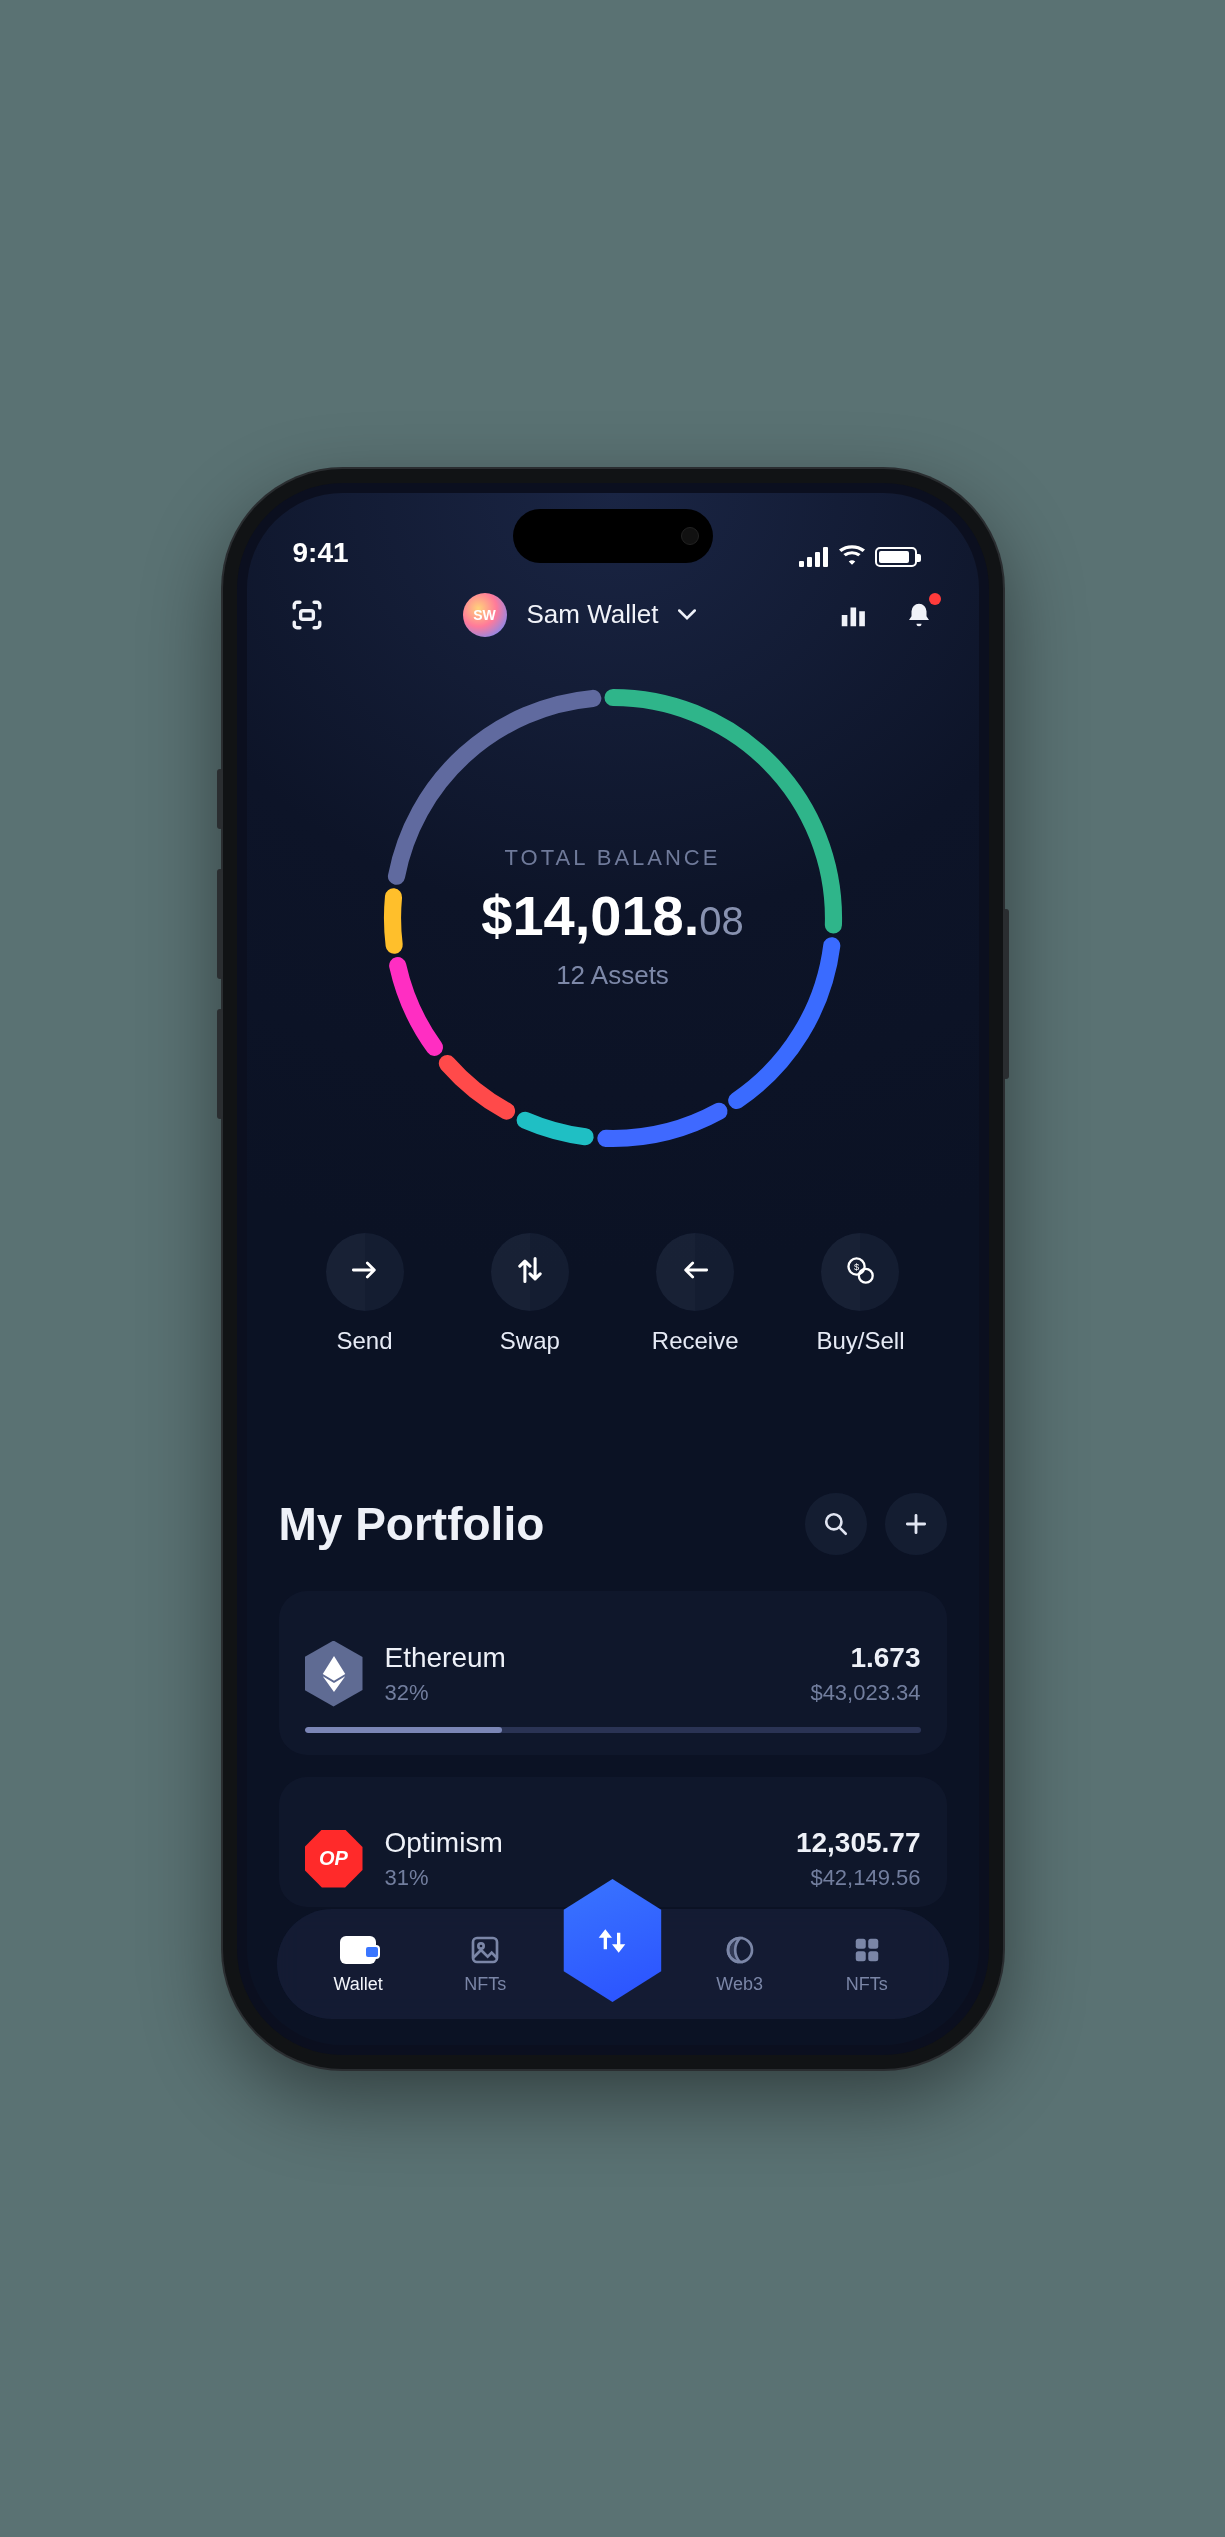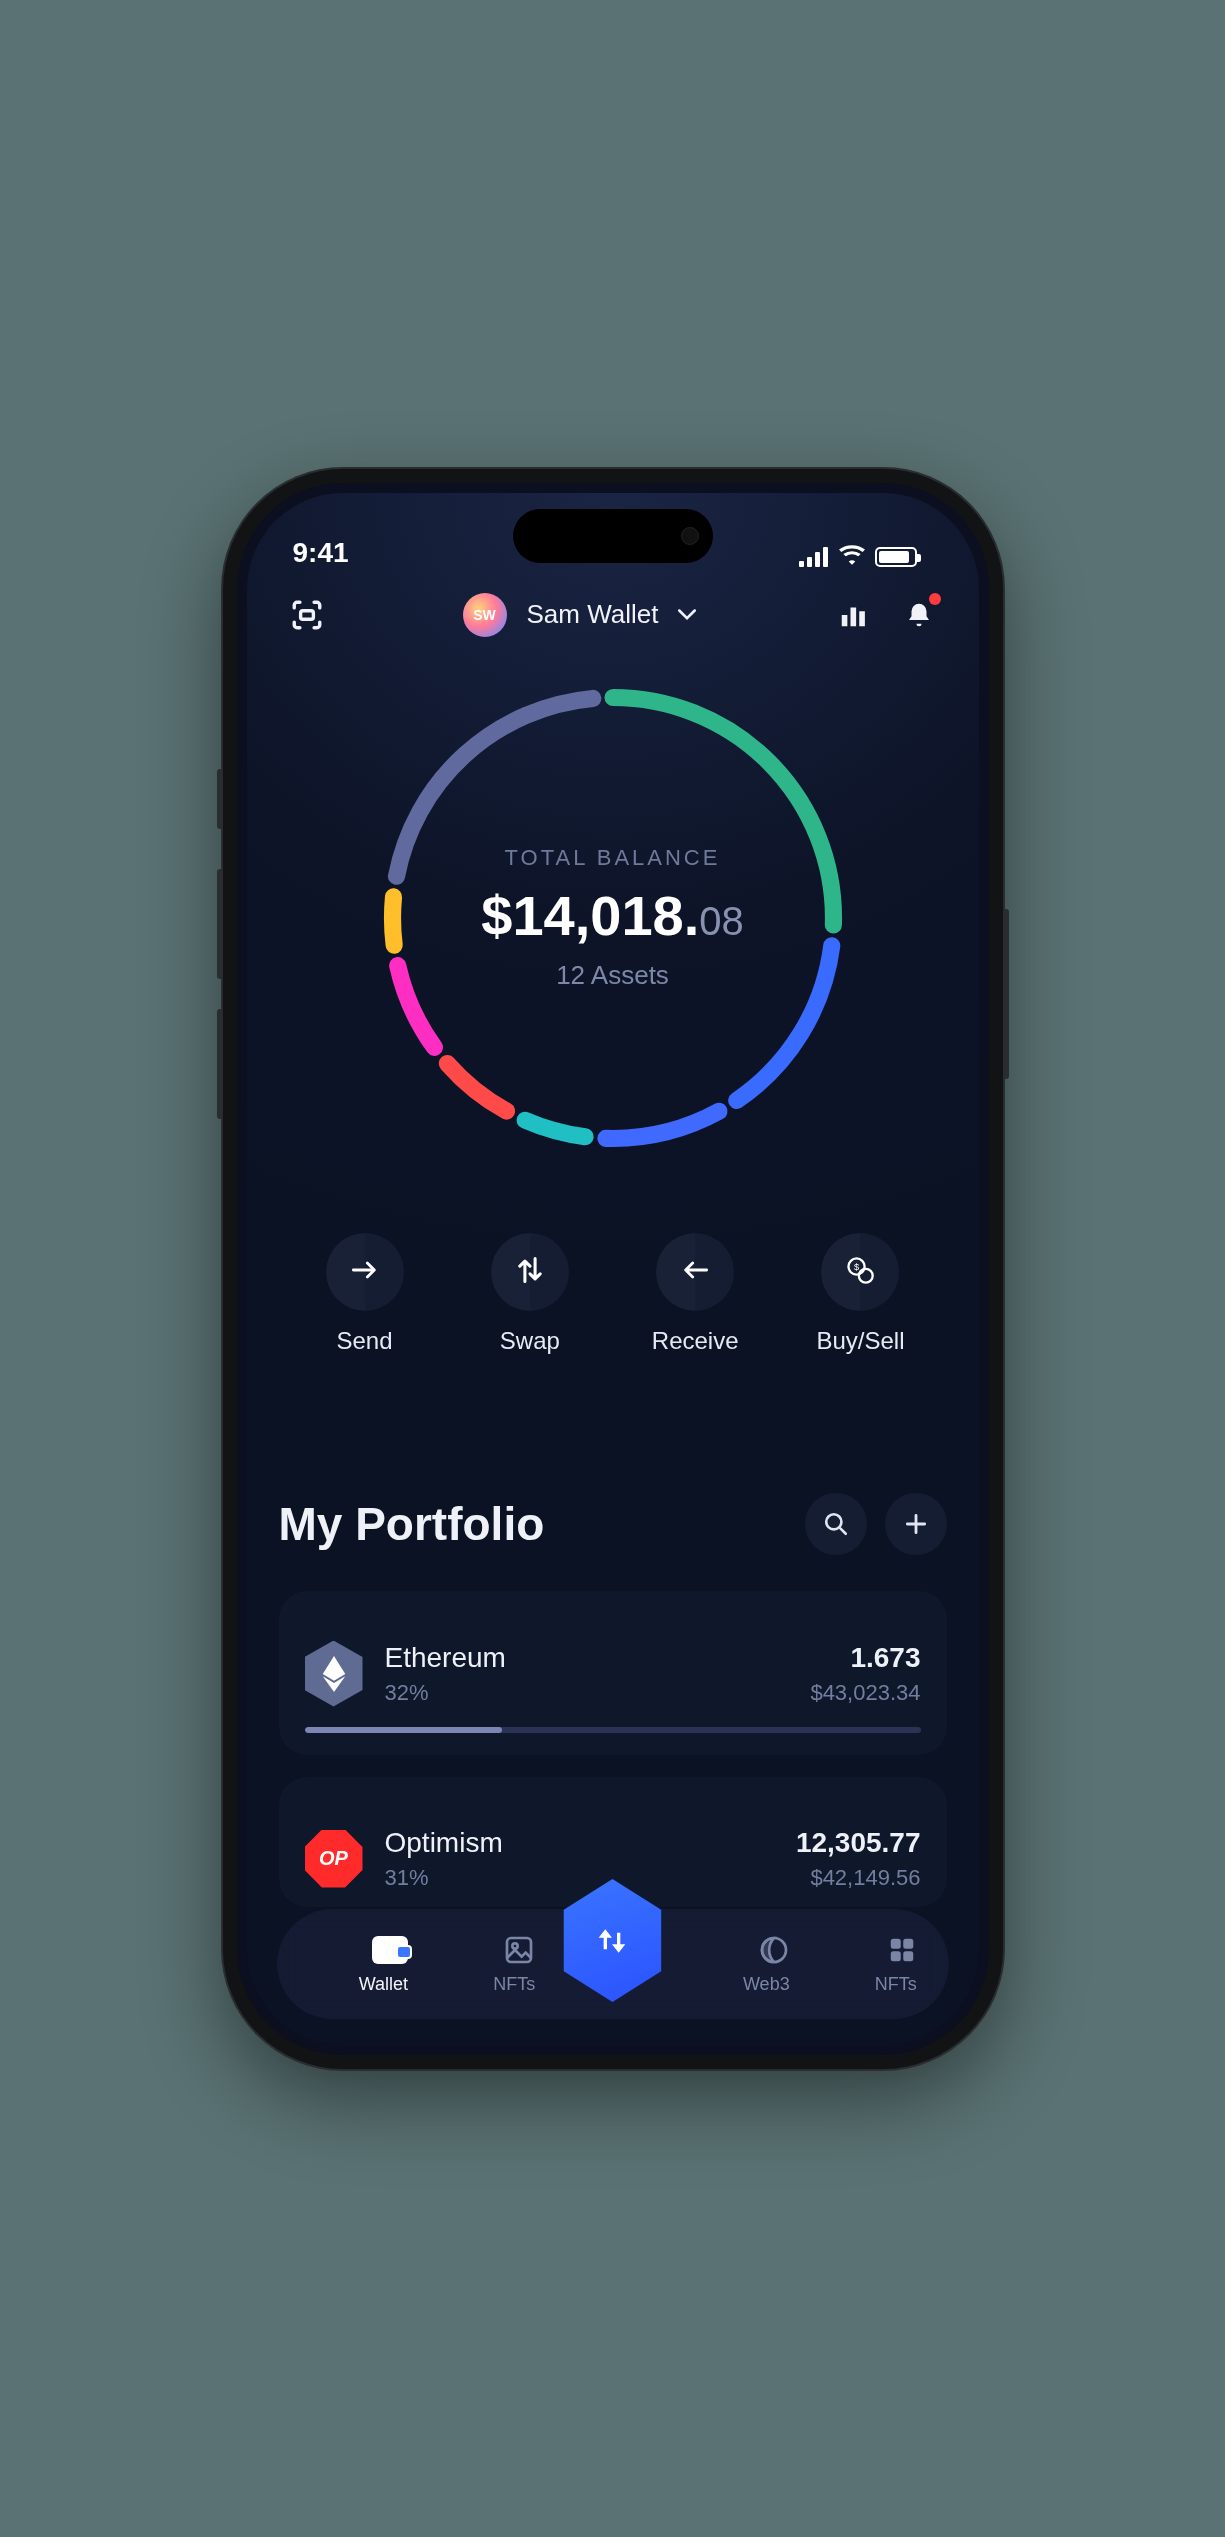--- a/index.html
+++ b/index.html
@@ -78,21 +78,21 @@
   .asset-col { flex:1; display:flex; flex-direction:column; gap:6px; }
   .asset-name { font-size:28px; font-weight:500; color:#eef1f8; }
   .asset-pct { font-size:22px; color:#727e9e; }
   .asset-right { text-align:right; display:flex; flex-direction:column; gap:6px; }
   .asset-amt { font-size:28px; font-weight:600; color:#eef1f8; }
   .asset-fiat { font-size:22px; color:#727e9e; }
   .prog { margin-top:20px; height:6px; width:100%; background:#2a3354; border-radius:3px; overflow:hidden; }
   .prog i { display:block; height:100%; background:#7b86b6; border-radius:3px; }
 
   .bottom-nav { position:absolute; left:30px; right:30px; bottom:26px; height:110px; background:rgba(30,40,70,0.45); border-radius:72px; display:flex; align-items:center; justify-content:space-around; padding:0 18px; backdrop-filter: blur(12px); }
-  .bottom-nav .nav-item { display:flex; flex-direction:column; align-items:flex-end; gap:6px; width:100px; cursor:pointer; }
+  .bottom-nav .nav-item { display:flex; flex-direction:column; align-items:center; gap:6px; width:100px; cursor:pointer; }
   .bottom-nav .nav-item .ic { height:36px; display:flex; align-items:center; justify-content:center; }
   .bottom-nav .nav-item .lbl { font-size:18px; color:#7b86a7; }
   .bottom-nav .nav-item.active .lbl { color:#f2f4fa; }
   .fab-wrap { position:relative; width:100px; height:100%; }
   .fab { position:absolute; left:50%; top:-32px; transform:translateX(-50%); width:116px; height:128px; background:linear-gradient(160deg,#3a76ff,#2a50ff); clip-path: polygon(50% 2%,92% 26%,92% 74%,50% 98%,8% 74%,8% 26%); display:flex; align-items:center; justify-content:center; box-shadow:0 10px 30px rgba(40,90,255,.5); cursor:pointer; border-radius:30px; }
   .wallet-ic{ width:36px; height:28px; background:#fff; border-radius:6px; position:relative; }
   .wallet-ic:after{content:"";position:absolute;right:-4px;top:9px;width:12px;height:10px;background:#3a76ff;border:2px solid #fff;border-radius:4px;}
 </style>
 </head>
 <body>

